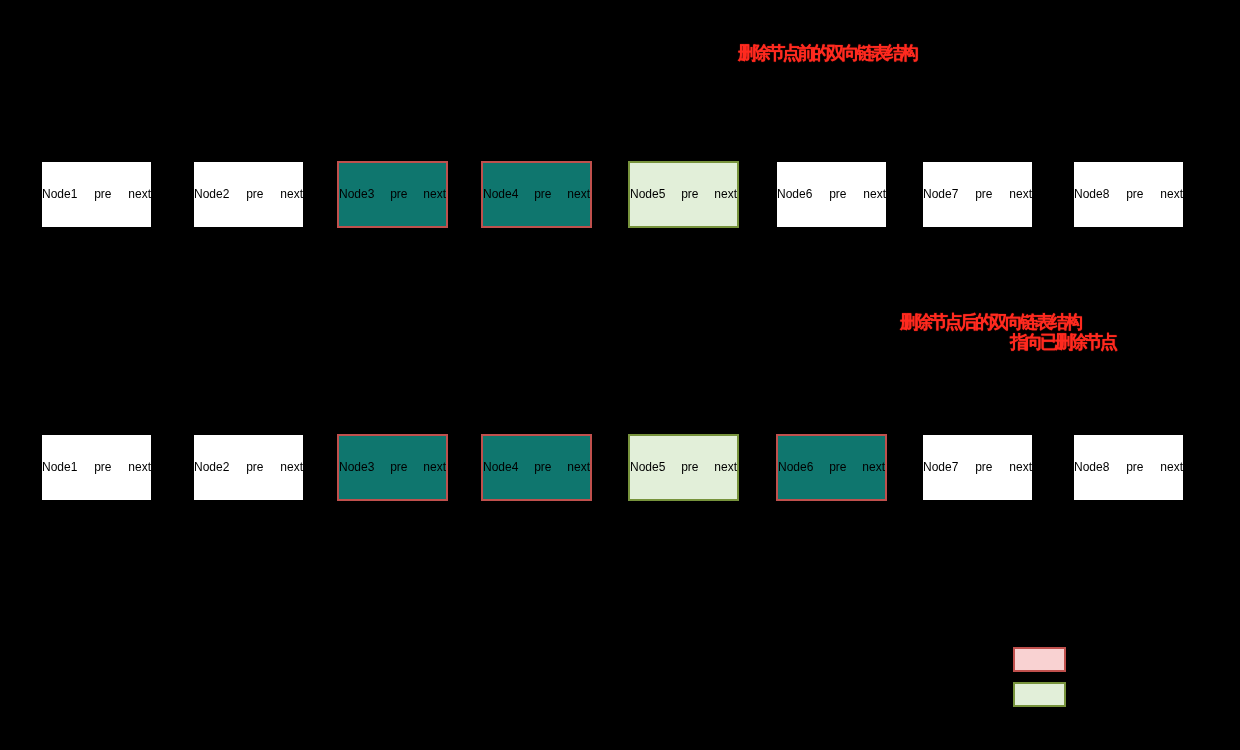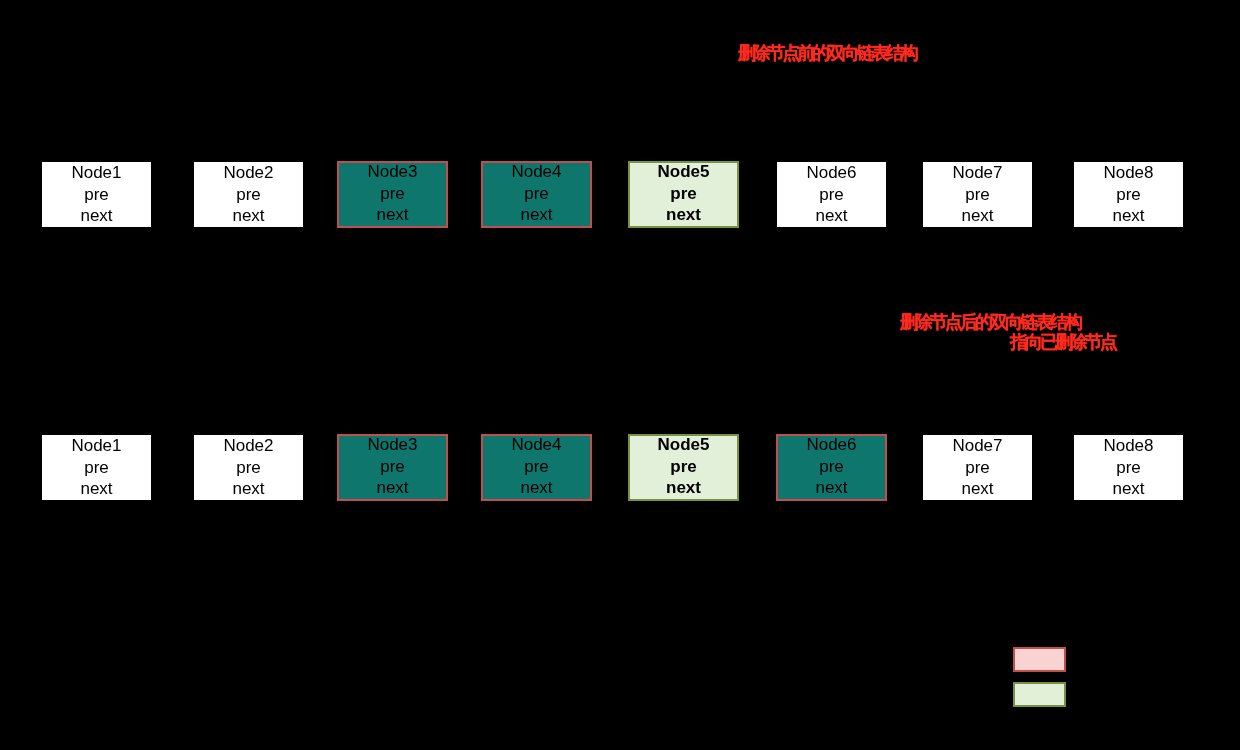--- a/index.html
+++ b/index.html
@@ -12,30 +12,30 @@
     overflow:hidden;
   }
   #canvas { position:absolute; inset:0; }
   svg.links { position:absolute; left:0; top:0; width:1240px; height:750px; pointer-events:none; }
 
   .node {
     position:absolute;
     width:111px; height:67px;
     border:1px solid #000000;
     background:#ffffff;
-    display:flex; flex-direction:column;
-    align-items:center; justify-content:flex-end;
+    display:flex; flex-direction:row;
+    align-items:center; justify-content:space-between;
     line-height:1.28;
     color:#000000;
-    font-size:17px;
+    font-size:12px;
     z-index:3;
   }
   .node .ln { display:block; }
   .node.hl-red   { background:#0f766e; border:2px solid #c0504d; }
-  .node.hl-green { background:#e2efd9; border:2px solid #77933c;font-weight:bold; }
+  .node.hl-green { background:#e2efd9; border:2px solid #77933c; }
 
   .anno {
     position:absolute;
     color:#ff2a1f;
     font-size:18px;
     font-weight:bold;
     white-space:nowrap;
     letter-spacing:-3.2px;
     z-index:4;
     text-shadow:0 0 1px #ff2a1f;

